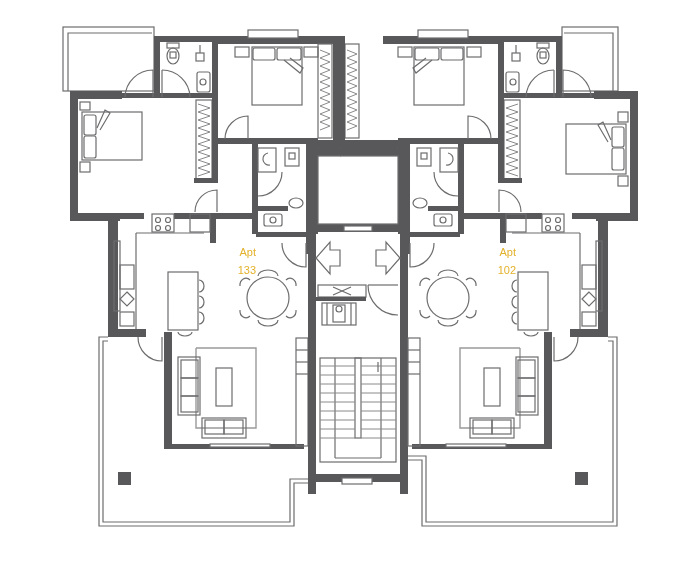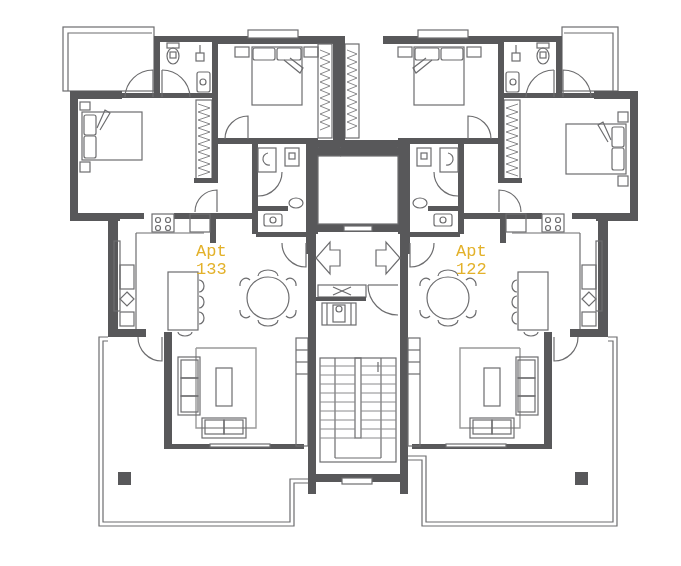--- a/index.html
+++ b/index.html
@@ -1,18 +1,18 @@
 <!DOCTYPE html>
 <html><head>
 <meta charset="utf-8">
 <style>
   html, body { margin:0; padding:0; background:#ffffff; }
   body { width:681px; height:566px; overflow:hidden; position:relative; font-family:"Liberation Sans", sans-serif; }
   #plan { position:absolute; left:0; top:0; width:681px; height:566px; }
-  .apt-label { position:absolute; font-family:Liberation Mono, monospace; font-size:17px; line-height:18px; text-align:left; width:60px; font-weight:normal; }
+  .apt-label { position:absolute; font-family:Liberation Sans, sans-serif; font-size:11px; line-height:18px; text-align:right; width:60px; font-weight:normal; }
 </style>
 </head>
 <body>
 
 <svg id="plan" viewBox="0 0 681 566" xmlns="http://www.w3.org/2000/svg">
   <defs>
     <style>
       .w { fill:#58585a; }
       .l { fill:none; stroke:#6d6d6f; stroke-width:1.2; }
       .lt { fill:none; stroke:#8a8a8c; stroke-width:1; }
@@ -366,14 +366,14 @@
     <rect class="w" x="128" y="472" width="13" height="13"></rect>
   </g>
 </svg>
 
 <div class="apt-label" style="left:196px; top:243px;">
   <div style="color:#e3b12a;">Apt</div>
   <div style="color:#e3b12a;">133</div>
 </div>
 <div class="apt-label" style="left:456px; top:243px;">
   <div style="color:#e3b12a;">Apt</div>
-  <div style="color:#e3b12a;">122</div>
+  <div style="color:#e3b12a;">102</div>
 </div>
 
 </body></html>

